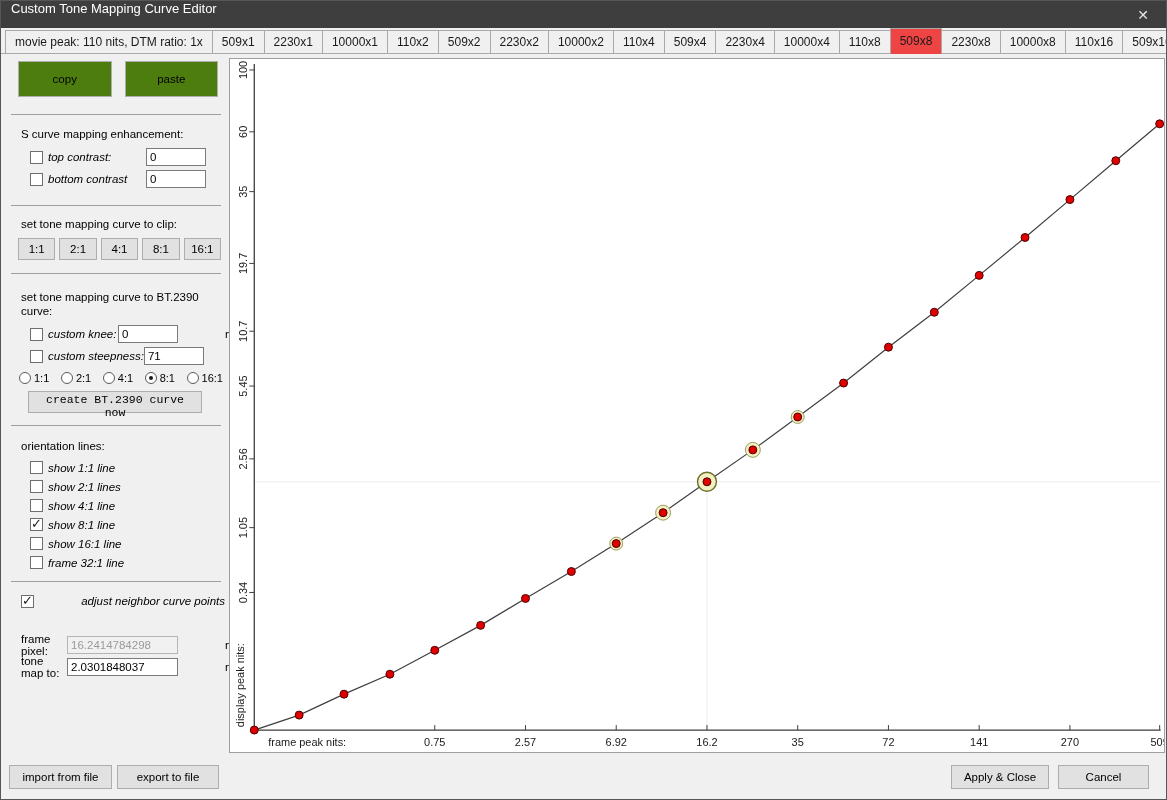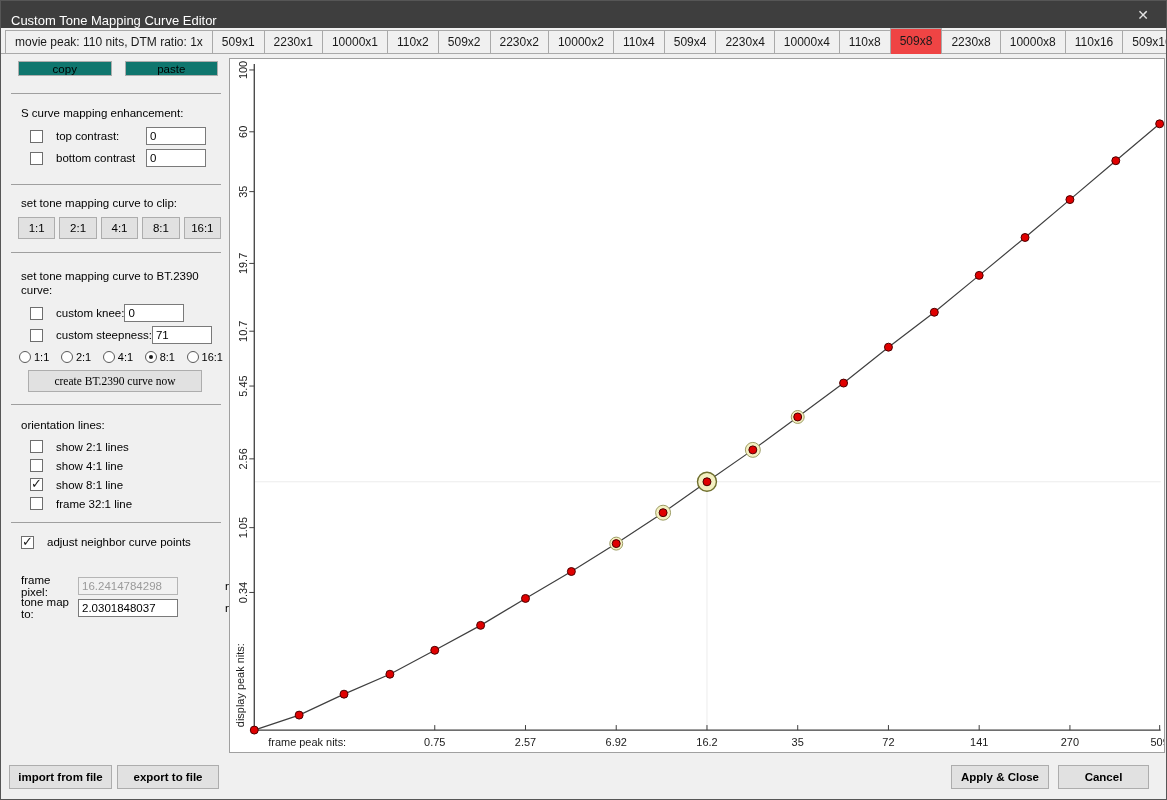--- a/index.html
+++ b/index.html
@@ -2,67 +2,67 @@
 <html><head>
 <meta charset="utf-8">
 <style>
   html,body{margin:0;padding:0;background:#c8c8c8;}
   *{box-sizing:border-box;}
   .window{
     width:1167px;height:800px;position:relative;background:#f0f0f0;
     border:1px solid #565656;font-family:"Liberation Sans",sans-serif;color:#000;
     overflow:hidden;
   }
-  .titlebar{height:27px;background:#3e3e3e;color:#fff;display:flex;align-items:flex-end;
+  .titlebar{height:27px;background:#3e3e3e;color:#fff;display:flex;align-items:flex-start;
     padding-left:10px;font-size:13px;gap:43px;}
   .close-btn{margin-left:auto;width:46px;height:27px;display:flex;align-items:center;
     justify-content:center;color:#e4e4e4;font-size:14px;}
   .tabbar{height:26px;display:flex;align-items:flex-end;padding-left:4px;
     border-bottom:1px solid #a9a9a9;background:#f0f0f0;}
   .tab{font-size:12px;padding:4px 9px 4px;background:#f0f0f0;border:1px solid #a9a9a9;
     border-bottom:none;margin-right:-1px;white-space:nowrap;position:relative;color:#1a1a1a;}
   .tab.sel{background:#ef4444;margin-bottom:-1px;padding-bottom:6px;padding-top:5px;z-index:2;}
   .content{position:relative;height:745px;font-size:11.5px;}
   .lp{position:absolute;left:0;top:0;width:228px;}
   .btnrow{display:flex;gap:13px;margin:7px 11px 0 17px;}
-  .btn{flex:1;height:15px;background:#0f766e;border:1px solid #adadad;font-size:11.5px;
+  .btn{flex:1;height:36px;background:#4d7c0f;border:1px solid #adadad;font-size:11.5px;
     font-family:inherit;color:#000;padding:0;}
   .divider{border-top:1px solid #9f9f9f;margin-left:10px;margin-right:8px;height:0;}
   .h{margin-left:20px;line-height:14px;}
   .frow{display:flex;align-items:center;height:20px;margin-left:29px;margin-right:23px;}
   .nrow{display:flex;align-items:center;height:20px;margin-left:29px;margin-right:4px;}
-  .prow{display:flex;align-items:center;height:20px;margin-left:20px;margin-right:4px;}
+  .prow{display:flex;align-items:center;height:20px;margin-left:20px;margin-right:4px;justify-content:space-between;}
   .orow{display:flex;align-items:center;height:19px;margin-left:29px;}
   .cb{width:13px;height:13px;border:1px solid #6e6e6e;background:#fff;display:inline-block;
     position:relative;flex:none;}
   .cb.on::after{content:"✓";position:absolute;left:0px;top:-3px;font-size:13px;color:#1a1a1a;}
   .radio{width:12px;height:12px;border:1px solid #5a5a5a;border-radius:50%;background:#fff;
     display:inline-block;position:relative;flex:none;}
   .radio.on::after{content:"";position:absolute;left:3px;top:3px;width:4px;height:4px;
     border-radius:50%;background:#1a1a1a;}
-  .lbl{margin-left:13px;white-space:nowrap;}
+  .lbl{margin-left:5px;white-space:nowrap;font-style:italic;}
   .ti{border:1px solid #7a7a7a;background:#fff;font-family:inherit;font-size:11.5px;
     height:18px;padding:0 3px;}
   .ti.dis{background:#f1f1f1;border-color:#b5b5b5;color:#9a9a9a;}
   .w60{width:60px;margin-left:auto;}
-  .w118{width:100px;margin-left:auto;}
+  .w118{width:111px;margin-left:auto;}
   .unit{width:22px;margin-left:3px;flex:none;padding-left:44px;}
   .cliprow{display:flex;gap:4px;margin:7px 8px 0 17px;}
   .clip-btn{flex:1;height:22px;background:#e1e1e1;border:1px solid #adadad;
     font-family:inherit;font-size:11.5px;padding:0;}
   .radrow{display:flex;align-items:center;justify-content:space-between;
     margin:5px 6px 0 18px;font-size:11px;height:14px;}
   .ritem{display:flex;align-items:center;gap:3px;}
   .create-btn{display:block;margin:6px auto 0;width:174px;height:22px;background:#e1e1e1;
-    border:1px solid #adadad;font-family:Liberation Serif, serif;font-size:11.5px;}
+    border:1px solid #adadad;font-family:Liberation Mono, monospace;font-size:11.5px;}
   .chart-panel{position:absolute;left:228px;top:4px;width:936px;height:695px;background:#fff;
     border:1px solid #a0a0a0;}
   .chart-panel svg{display:block;}
   .fbtn{position:absolute;height:24px;background:#e1e1e1;border:1px solid #adadad;
-    font-family:inherit;font-size:11.5px;padding:0;font-weight:bold;}
+    font-family:inherit;font-size:11.5px;padding:0;}
   
   .mt17{margin-top:17px}.mt16{margin-top:16px}.mt13{margin-top:13px}.mt12{margin-top:12px}
   .mt11{margin-top:11px}.mt10{margin-top:24px}.mt9{margin-top:9px}
   .mt6{margin-top:6px}.mt5{margin-top:5px}.mt2{margin-top:2px}
 </style>
 </head>
 <body>
 
 <div class="window">
   <div class="titlebar">
@@ -163,29 +163,37 @@
           </span>
         </div>
       <button class="create-btn">create BT.2390 curve now</button>
 
       <div class="divider mt12"></div>
 
       <div class="h mt13">orientation lines:</div>
       <div class="mt5" id="orientation-list">
           <div class="orow">
             <span class="cb"></span>
+            <span class="lbl">show 1:1 line</span>
+          </div>
+          <div class="orow">
+            <span class="cb"></span>
             <span class="lbl">show 2:1 lines</span>
           </div>
           <div class="orow">
             <span class="cb"></span>
             <span class="lbl">show 4:1 line</span>
           </div>
           <div class="orow">
             <span class="cb on"></span>
             <span class="lbl">show 8:1 line</span>
+          </div>
+          <div class="orow">
+            <span class="cb"></span>
+            <span class="lbl">show 16:1 line</span>
           </div>
           <div class="orow">
             <span class="cb"></span>
             <span class="lbl">frame 32:1 line</span>
           </div>
         </div>
 
       <div class="divider mt9"></div>
 
       <div class="prow mt9">

